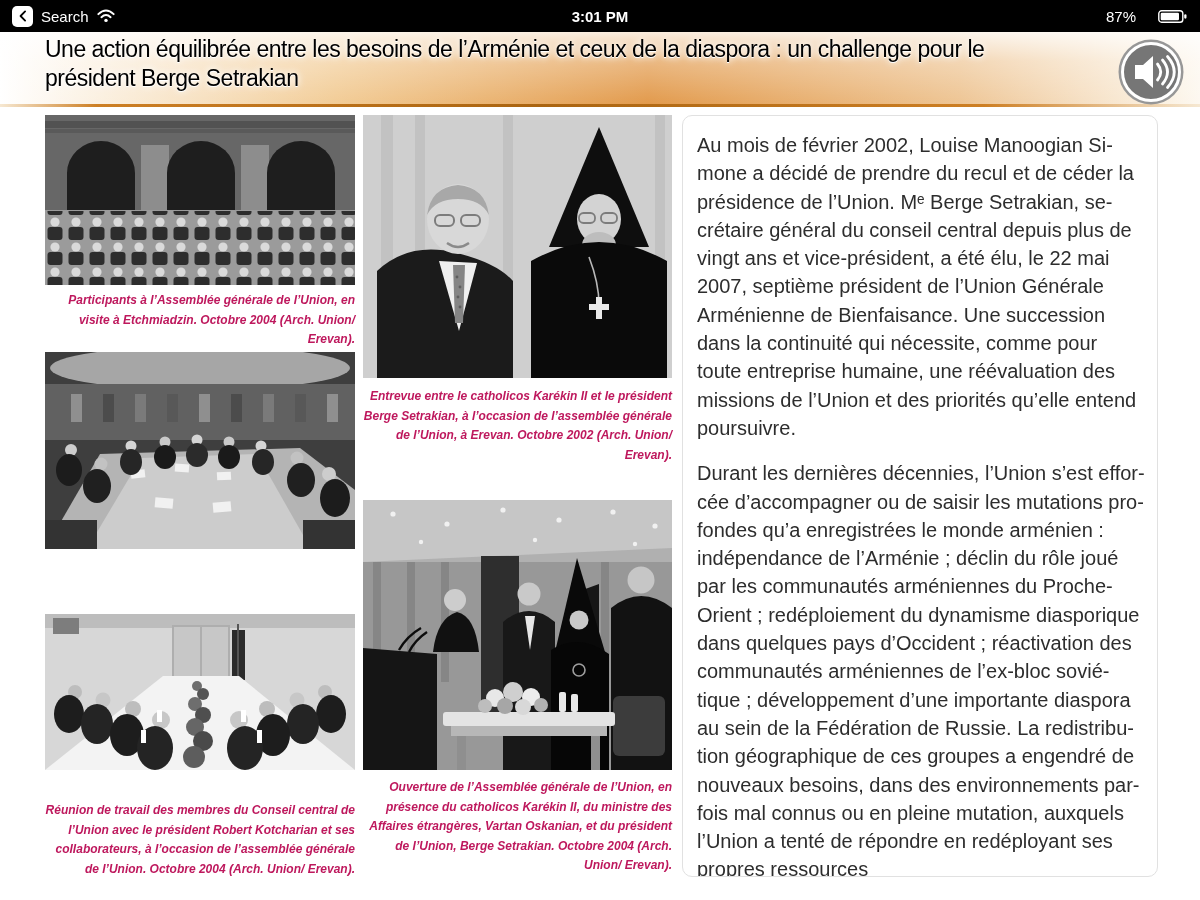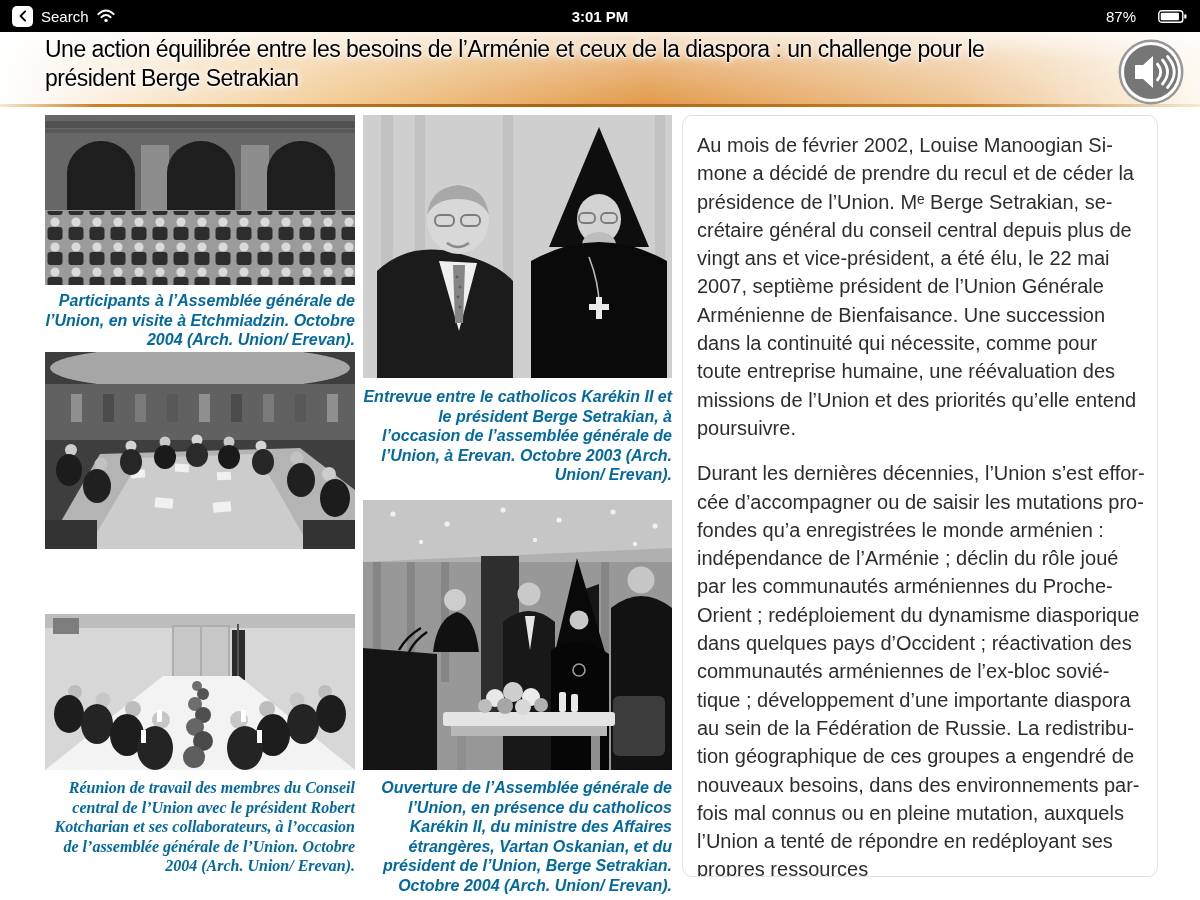--- a/index.html
+++ b/index.html
@@ -47,28 +47,28 @@
   .header-rule {
     position:absolute; left:0; top:104px; width:1200px; height:3px;
     background:linear-gradient(90deg,#f6e8d2 0%,#cd7f24 8%,#aa6410 45%,#cd7f24 82%,#f6e8d2 100%);
   }
 
   
   .fig { position:absolute; overflow:hidden; background:#8a8a8a; }
   .fig svg { display:block; width:100%; height:100%; }
   .cap {
     position:absolute; font-style:italic; font-weight:bold;
-    font-size:16px; line-height:19.6px; color:#0369a1; text-align:right;
+    font-size:12px; line-height:19.6px; color:#be185d; text-align:right;
   }
   #figL1 { left:45px;  top:115px; width:310px; height:170px; }
   #capL1 { left:45px;  top:291px; width:310px; }
   #figL2 { left:45px;  top:352px; width:310px; height:197px; }
   #capL2 { left:45px;  top:556px; width:310px; }
   #figL3 { left:45px;  top:614px; width:310px; height:156px; }
-  #capL3 { left:45px;  top:778px; width:310px;font-family:Liberation Serif, serif; }
+  #capL3 { left:45px;  top:801px; width:310px; }
   #figM1 { left:363px; top:115px; width:309px; height:263px; }
   #capM1 { left:363px; top:387px; width:309px; }
   #figM2 { left:363px; top:500px; width:309px; height:270px; }
   #capM2 { left:363px; top:778px; width:309px; }
 
   
   .article {
     position:absolute; left:682px; top:115px; width:476px; height:762px;
     background:#fff; border:1.5px solid #e1e1e1; border-radius:10px;
     padding:15px 12px 0 14px; overflow:hidden;
@@ -275,21 +275,21 @@
       <rect x="238" y="98" width="16" height="10" rx="4.5" fill="none" stroke="#7c7c7c" stroke-width="1.8"></rect>
       <ellipse cx="236" cy="130" rx="17" ry="13" fill="#bdbdbd"></ellipse>
       <path d="M168 263 V146 q68 -38 136 0 V263 Z" fill="#0a0a0a"></path>
       <path d="M226 142 q10 26 10 48" stroke="#b8b8b8" stroke-width="1.6" fill="none"></path>
       <g fill="#e9e9e9">
         <rect x="233" y="182" width="6" height="22"></rect>
         <rect x="226" y="189" width="20" height="6"></rect>
       </g>
     </svg>
   </div>
-  <div class="cap" id="capM1">Entrevue entre le catholicos Karékin II et le président Berge Setrakian, à l’occasion de l’assemblée générale de l’Union, à Erevan. Octobre 2003 (Arch. Union/ Erevan).</div>
+  <div class="cap" id="capM1">Entrevue entre le catholicos Karékin II et le président Berge Setrakian, à l’occasion de l’assemblée générale de l’Union, à Erevan. Octobre 2002 (Arch. Union/ Erevan).</div>
 
   <div class="fig" id="figM2">
     <svg viewBox="0 0 309 270" preserveAspectRatio="none">
       <rect width="309" height="270" fill="#989898"></rect>
       <rect width="309" height="62" fill="#c6c6c6"></rect>
       <path d="M0 62 L309 48 V62 Z" fill="#b0b0b0"></path>
       <g fill="#f1f1f1">
         <circle cx="30" cy="14" r="2.6"></circle>
           <circle cx="84" cy="24" r="2.6"></circle>
           <circle cx="140" cy="10" r="2.6"></circle>

